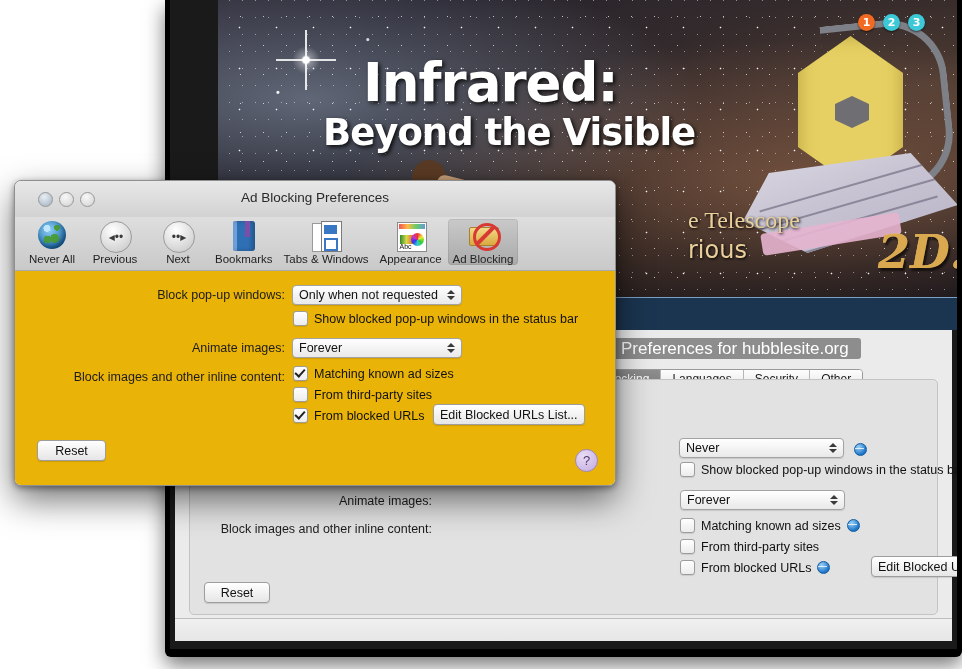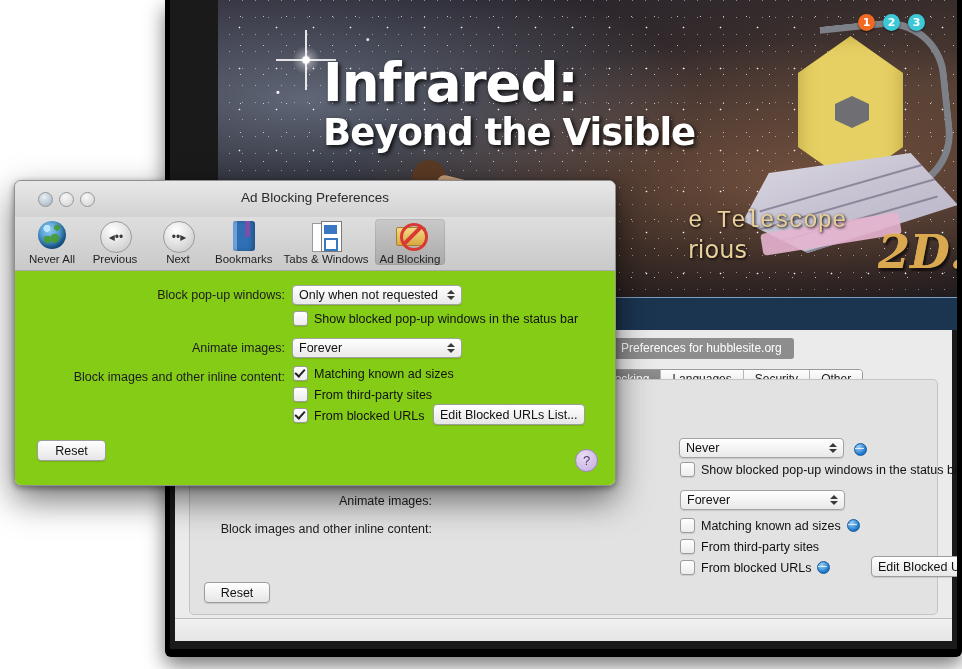--- a/index.html
+++ b/index.html
@@ -34,24 +34,24 @@
      background-position:3px 7px, 11px 2px, 5px 9px;}
   .bigstar{position:absolute;width:60px;height:60px;left:58px;top:30px;
       background:radial-gradient(circle,#fff 0 3px, rgba(255,255,255,.35) 5px, transparent 14px);}
   .bigstar:before,.bigstar:after{content:"";position:absolute;background:rgba(255,255,255,.85);}
   .bigstar:before{left:0;top:29px;width:60px;height:1.5px;}
   .bigstar:after{left:29px;top:0;width:1.5px;height:60px;}
 
   .hero-title{position:absolute;left:105px;top:55px;color:#fff;
     font-family:"DejaVu Sans",sans-serif;font-weight:bold;letter-spacing:-1px;
     text-shadow:2px 2px 4px rgba(0,0,0,.85);}
-  .hero-title .l1{font-size:53px;line-height:56px;display:block;}
+  .hero-title .l1{font-size:53px;line-height:56px;display:block;margin-left:40px;}
   .hero-title .l2{font-size:37px;line-height:44px;display:block;}
   .hero-sub{position:absolute;left:470px;top:207px;color:#e8cf9b;font-size:24px;
-     font-family:Liberation Mono, monospace;text-shadow:1px 1px 3px #000;}
+     font-family:Liberation Serif, serif;text-shadow:1px 1px 3px #000;}
   .hero-sub2{position:absolute;left:470px;top:236px;color:#e8cf9b;font-size:24px;
      font-family:"DejaVu Sans",sans-serif;text-shadow:1px 1px 3px #000;}
   .hero-2d{position:absolute;left:660px;top:225px;font-size:46px;font-weight:bold;font-style:italic;
      font-family:"DejaVu Serif",serif;
      background:linear-gradient(#f6e2b0,#c6953f);-webkit-background-clip:text;
      background-clip:text;color:#d9a84f;text-shadow:2px 3px 2px rgba(0,0,0,.6);}
 
   
   .tele{position:absolute;left:505px;top:18px;width:250px;height:240px;}
   .mirror{position:absolute;left:75px;top:18px;width:105px;height:148px;
@@ -83,21 +83,21 @@
      font-family:"DejaVu Sans",sans-serif;}
   .dot.d1{background:#f26a21;} .dot.d2{background:#3dc8d8;} .dot.d3{background:#3dc8d8;}
 
   .navbar{position:absolute;left:48px;top:297px;width:700px;height:34px;background:#1b3550;
      border:1px solid #7c9fc4;box-sizing:border-box;}
 
   
   .sheet{position:absolute;left:5px;top:330px;right:5px;bottom:8px;background:#ebebeb;}
   .sheet-top{position:absolute;left:0;top:0;right:0;height:36px;background:#ebebeb;}
   .sheet-title{position:absolute;left:434px;top:8px;height:21px;padding:0 12px;border-radius:3px;
-     background:#8d8d8d;color:#fff;font-size:12px;line-height:21px;white-space:nowrap;}
+     background:#8d8d8d;color:#fff;font-size:17px;line-height:21px;white-space:nowrap;}
   .sheet-tab-left{position:absolute;left:404px;top:8px;width:30px;height:21px;background:#fff;
      border:1px solid #b4b4b4;border-right:none;border-radius:3px 0 0 3px;
      font-size:12.5px;color:#333;line-height:19px;text-align:right;padding-right:3px;box-sizing:border-box;overflow:hidden;}
   .tabbar{position:absolute;left:399px;top:39px;height:20px;display:flex;align-items:stretch;}
   .tabseg{display:flex;border:1px solid #9a9a9a;border-radius:4px;overflow:hidden;height:20px;
      box-shadow:0 1px 0 rgba(255,255,255,.7);}
   .tabseg .t{padding:0 11px;font-size:12px;line-height:18px;color:#1a1a1a;
      background:linear-gradient(#fdfdfd,#e4e4e4);border-right:1px solid #b6b6b6;white-space:nowrap;}
   .tabseg .t:last-child{border-right:none;}
   .tabseg .t.sel{background:linear-gradient(#8e8e8e,#7b7b7b);color:#fff;}
@@ -145,21 +145,21 @@
   .dlg-title{position:absolute;left:0;right:0;top:9px;text-align:center;font-size:13.5px;color:#2a2a2a;}
   .toolbar{position:absolute;left:0;top:36px;right:0;height:54px;
        background:linear-gradient(#dedede,#c9c9c9);border-bottom:1px solid #a9a9a9;
        display:flex;align-items:flex-start;padding:2px 4px 0 6px;box-sizing:border-box;}
   .tbitem{width:auto;min-width:52px;padding:1px 5px 0;display:flex;flex-direction:column;align-items:center;
        border-radius:4px;margin-right:1px;}
   .tbitem.sel{background:linear-gradient(rgba(0,0,0,.09),rgba(0,0,0,.16));
        box-shadow:inset 0 0 0 1px rgba(0,0,0,.07);}
   .tbicon{width:32px;height:32px;position:relative;margin-bottom:1px;}
   .tblabel{font-size:11.5px;color:#232323;white-space:nowrap;}
-  .dlg-body{position:absolute;left:0;top:90px;right:0;bottom:0;background:#84cc16;}
+  .dlg-body{position:absolute;left:0;top:90px;right:0;bottom:0;background:#eab308;}
   .help{position:absolute;right:17px;bottom:13px;width:21px;height:21px;border-radius:50%;
       background:radial-gradient(circle at 35% 28%,#e8dcf5,#c3aadf);border:1px solid #9d86bd;
       color:#4c3a68;font-size:13px;display:flex;align-items:center;justify-content:center;}
 
   
   .ic-globe{border-radius:50%;background:
      radial-gradient(circle at 32% 26%,#bfe6ff 0 12%,rgba(255,255,255,0) 13%),
      radial-gradient(circle at 60% 62%,#4a9d3e 0 18%,rgba(0,0,0,0) 19%),
      radial-gradient(circle at 34% 66%,#4a9d3e 0 14%,rgba(0,0,0,0) 15%),
      radial-gradient(circle at 68% 24%,#4a9d3e 0 10%,rgba(0,0,0,0) 11%),
@@ -352,20 +352,31 @@
           <div class="ic-tabs">
               <div class="w1"></div>
               <div class="w2"></div>
               <div class="b1"></div>
               <div class="b2"></div>
             </div>
         </div>
         <div class="tblabel">Tabs &amp; Windows</div>
       </div>
 
+      <div class="tbitem">
+        <div class="tbicon">
+          <div class="ic-appear">
+              <div class="bar"></div>
+              <div class="grad"></div>
+              <div class="wheel"></div>
+              <div class="abc">Abc</div>
+            </div>
+        </div>
+        <div class="tblabel">Appearance</div>
+      </div>
 
       <div class="tbitem sel">
         <div class="tbicon">
           <div class="ic-ad">
               <div class="banner"></div>
               <div class="no"></div>
             </div>
         </div>
         <div class="tblabel">Ad Blocking</div>
       </div>

